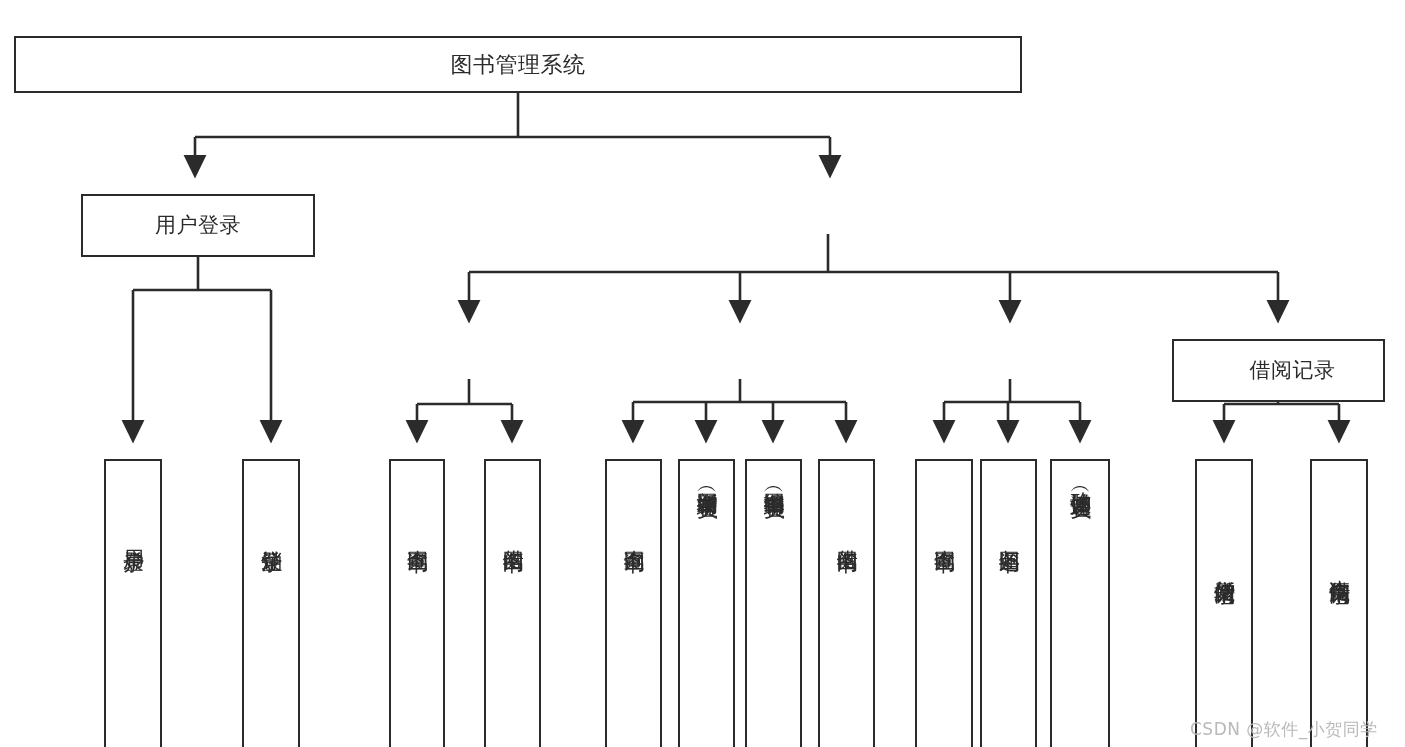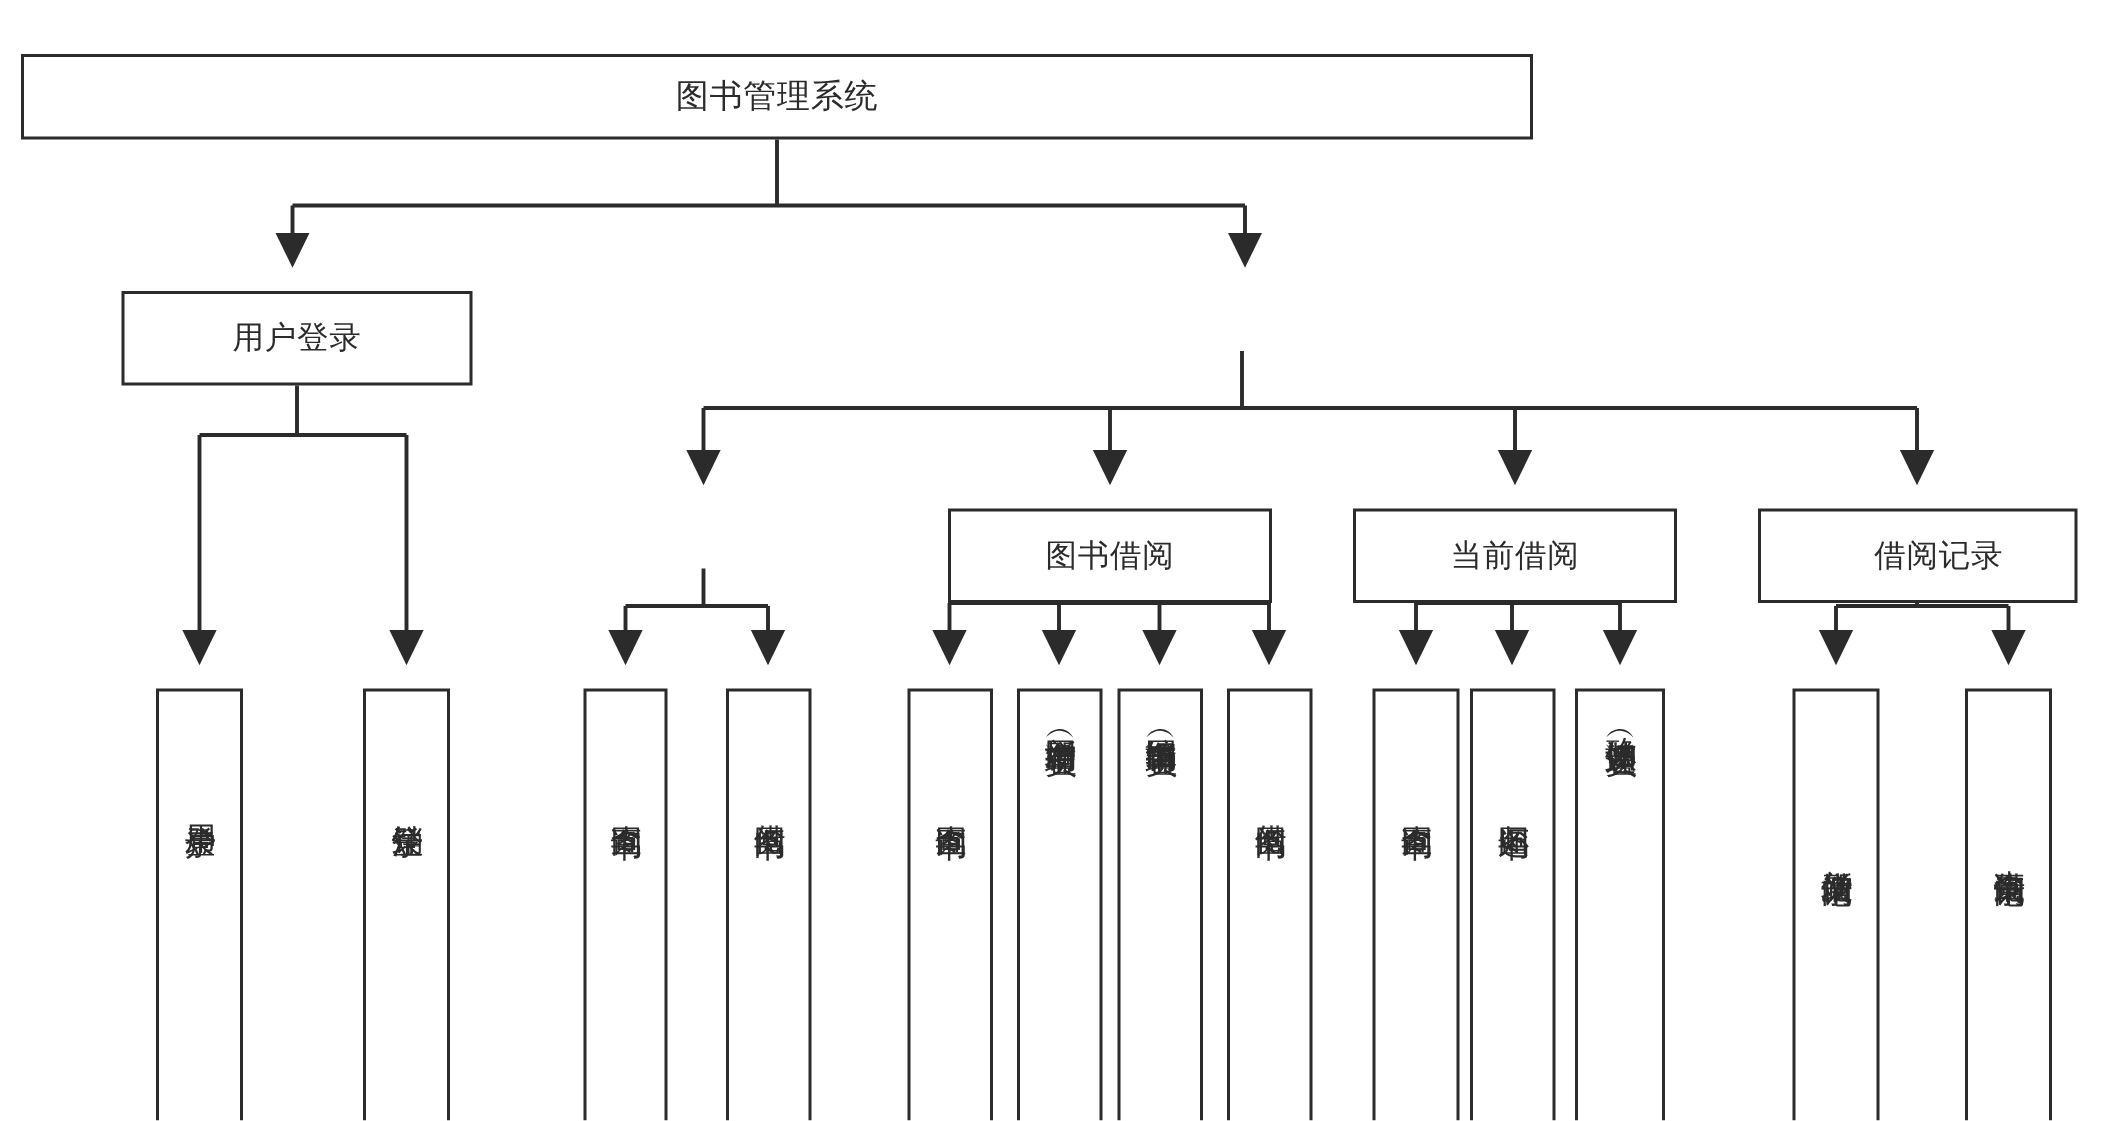--- a/index.html
+++ b/index.html
@@ -107,26 +107,20 @@
   </svg>
 
   <div class="node root" id="node-root" style="left: 14px; top: 12px; width: 1008px; height: 57px;">
     <span class="lbl">图书管理系统</span>
   </div>
 
   <div class="node h" id="node-l2-0" style="left: 81px; top: 170px; width: 234px; height: 63px;">
     <span class="lbl">用户登录</span>
   </div>
 
-  <div class="node h" id="node-l3-1" style="left: 632px; top: 315px; width: 216px; height: 63px;">
-    <span class="lbl">图书借阅</span>
-  </div>
-  <div class="node h" id="node-l3-2" style="left: 902px; top: 315px; width: 216px; height: 63px;">
-    <span class="lbl">当前借阅</span>
-  </div>
   <div class="node h" id="node-l3-3" style="left: 1172px; top: 315px; width: 213px; height: 63px; padding-left: 28px;">
     <span class="lbl">借阅记录</span>
   </div>
 
   <div class="node leaf mid" id="node-leaf-0" style="left: 104px; top: 435px; width: 58px; height: 301px;">
     <span class="lbl">用户登录</span>
   </div>
   <div class="node leaf mid" id="node-leaf-1" style="left: 242px; top: 435px; width: 58px; height: 301px;">
     <span class="lbl">注销登录</span>
   </div>
@@ -157,13 +151,14 @@
   <div class="node leaf" id="node-leaf-10" style="left: 1050px; top: 435px; width: 60px; height: 301px;">
     <span class="lbl">确认归还（管理员）</span>
   </div>
   <div class="node leaf mid2" id="node-leaf-11" style="left: 1195px; top: 435px; width: 58px; height: 301px;">
     <span class="lbl">新增借阅记录</span>
   </div>
   <div class="node leaf mid2" id="node-leaf-12" style="left: 1310px; top: 435px; width: 58px; height: 301px;">
     <span class="lbl">查询借阅记录</span>
   </div>
 
+  <div class="watermark" id="wm" style="left: 1190px; top: 718px;">CSDN @软件_小贺同学</div>
 </div>
 
 </body></html>

